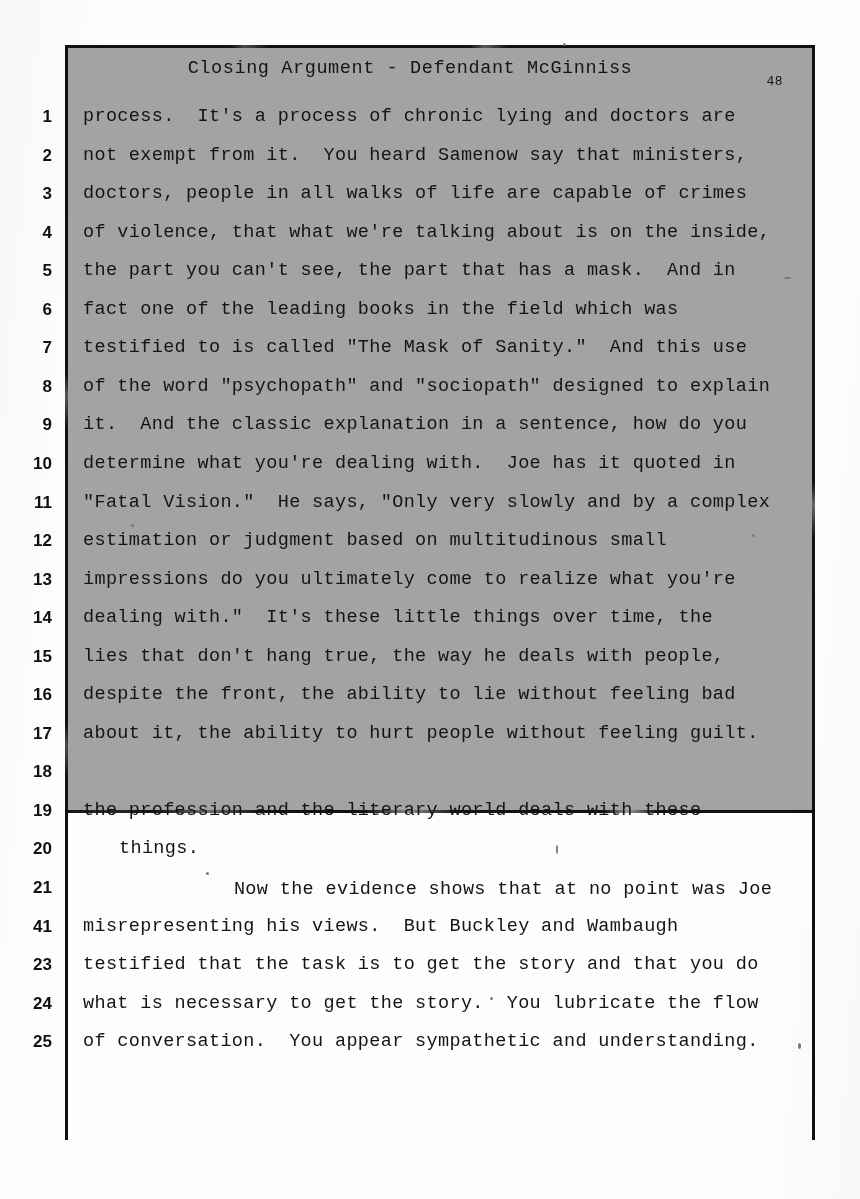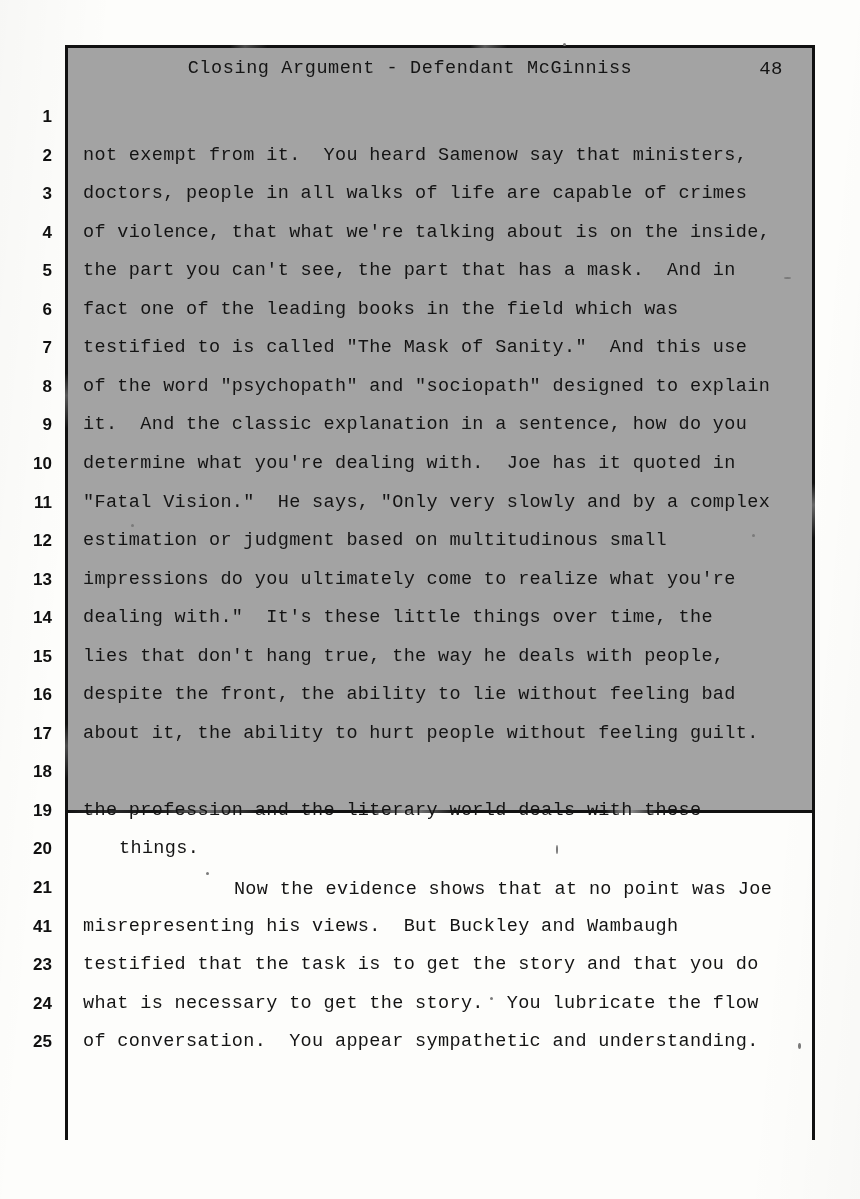--- a/index.html
+++ b/index.html
@@ -89,22 +89,22 @@
     width: 690px;
     text-align: center;
     font-size: 18.5px;
     letter-spacing: 0.6px;
     color: #151515;
     white-space: pre;
   }
   #header-page-number {
     position: absolute;
     right: 32px;
-    top: 0;
-    font-size: 19px;
+    top: 16px;
+    font-size: 13px;
     letter-spacing: 0.5px;
     color: #151515;
   }
 
   
   #line-numbers {
     position: absolute;
     left: 0px;
     top: 45px;
     width: 62px;
@@ -193,20 +193,21 @@
       <div class="line-number" style="top: 755.9px;">19</div>
       <div class="line-number" style="top: 794.45px;">20</div>
       <div class="line-number" style="top: 833px;">21</div>
       <div class="line-number" style="top: 871.55px;">41</div>
       <div class="line-number" style="top: 910.1px;">23</div>
       <div class="line-number" style="top: 948.65px;">24</div>
       <div class="line-number" style="top: 987.2px;">25</div>
     </div>
 
   <div id="transcript-body">
+      <div class="transcript-line" style="top: 62px;">process.  It's a process of chronic lying and doctors are</div>
       <div class="transcript-line" style="top: 100.55px;">not exempt from it.  You heard Samenow say that ministers,</div>
       <div class="transcript-line" style="top: 139.1px;">doctors, people in all walks of life are capable of crimes</div>
       <div class="transcript-line" style="top: 177.65px;">of violence, that what we're talking about is on the inside,</div>
       <div class="transcript-line" style="top: 216.2px;">the part you can't see, the part that has a mask.  And in</div>
       <div class="transcript-line" style="top: 254.75px;">fact one of the leading books in the field which was</div>
       <div class="transcript-line" style="top: 293.3px;">testified to is called "The Mask of Sanity."  And this use</div>
       <div class="transcript-line" style="top: 331.85px;">of the word "psychopath" and "sociopath" designed to explain</div>
       <div class="transcript-line" style="top: 370.4px;">it.  And the classic explanation in a sentence, how do you</div>
       <div class="transcript-line" style="top: 408.95px;">determine what you're dealing with.  Joe has it quoted in</div>
       <div class="transcript-line" style="top: 447.5px;">"Fatal Vision."  He says, "Only very slowly and by a complex</div>

